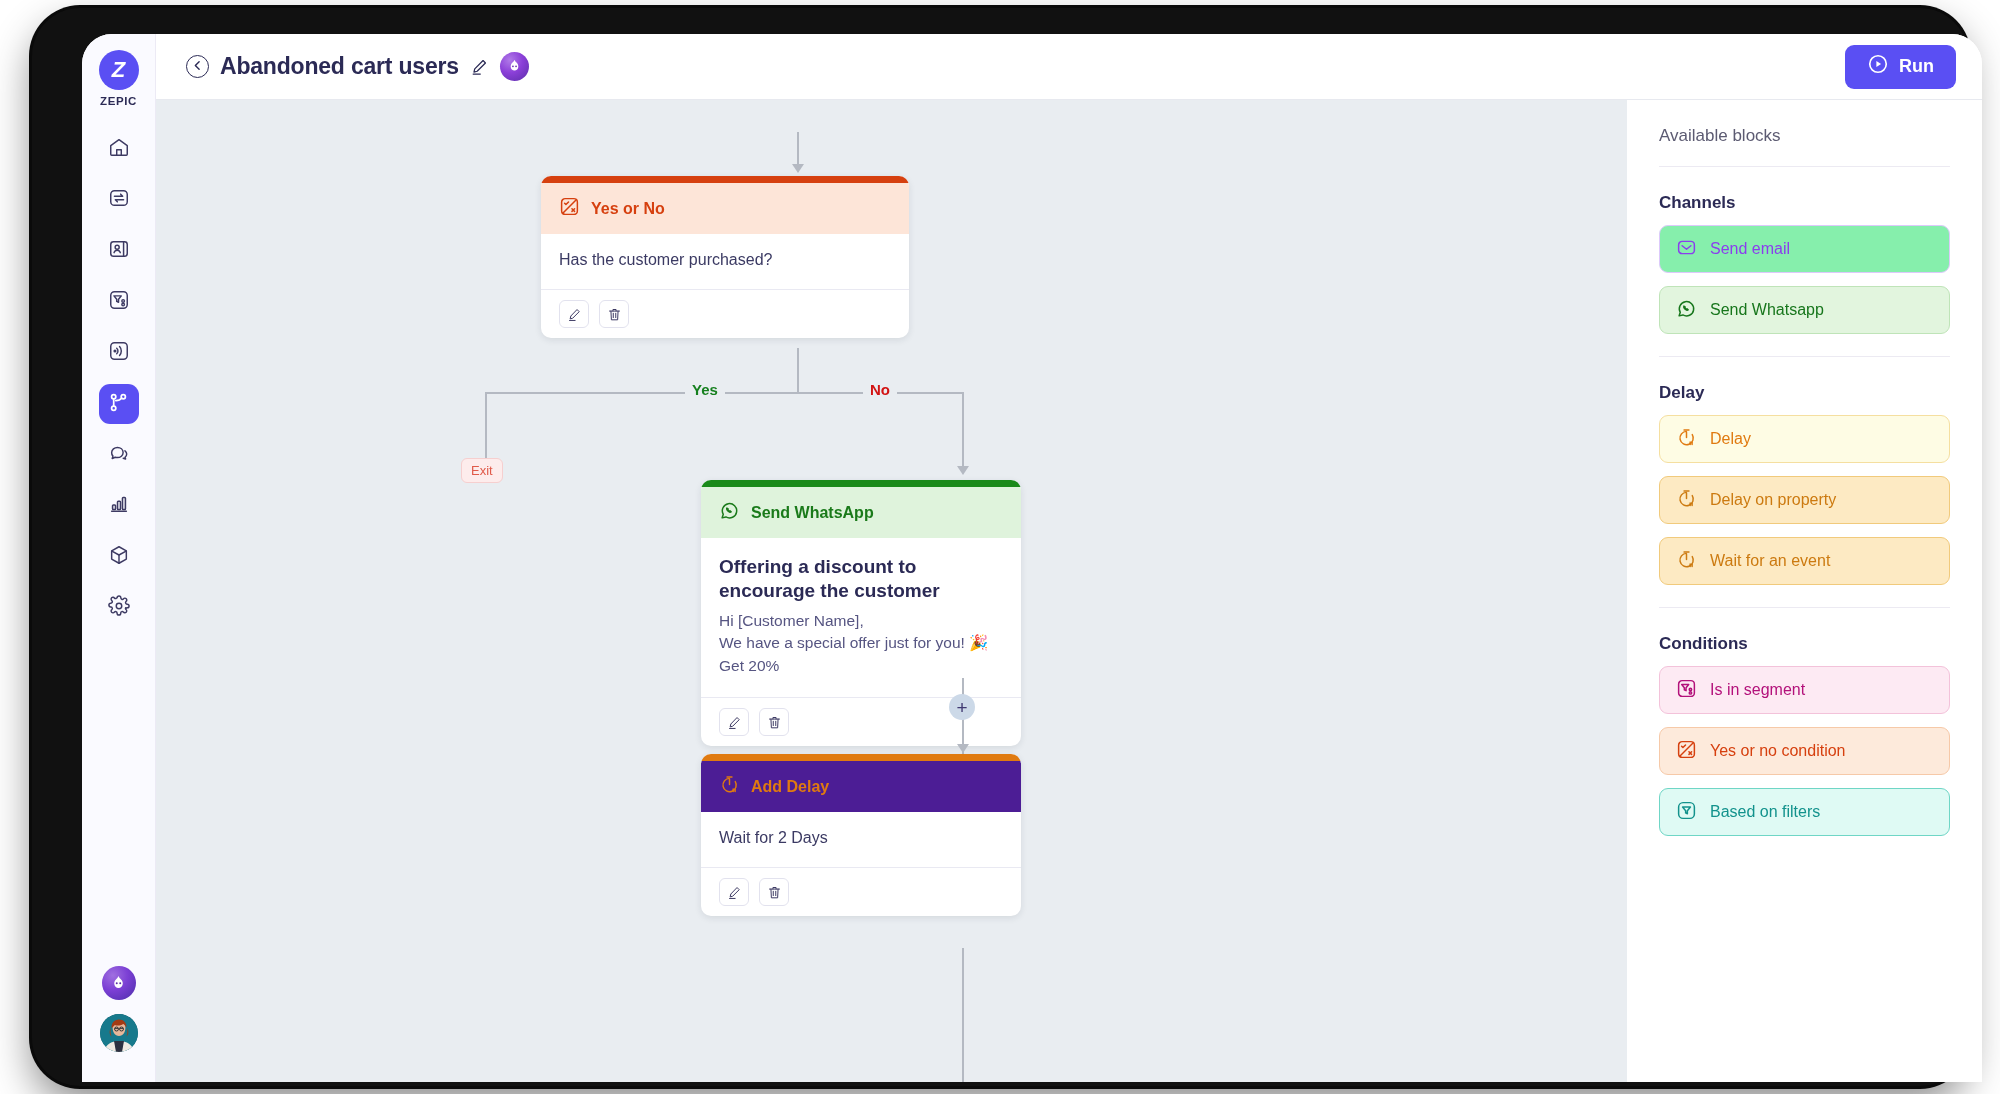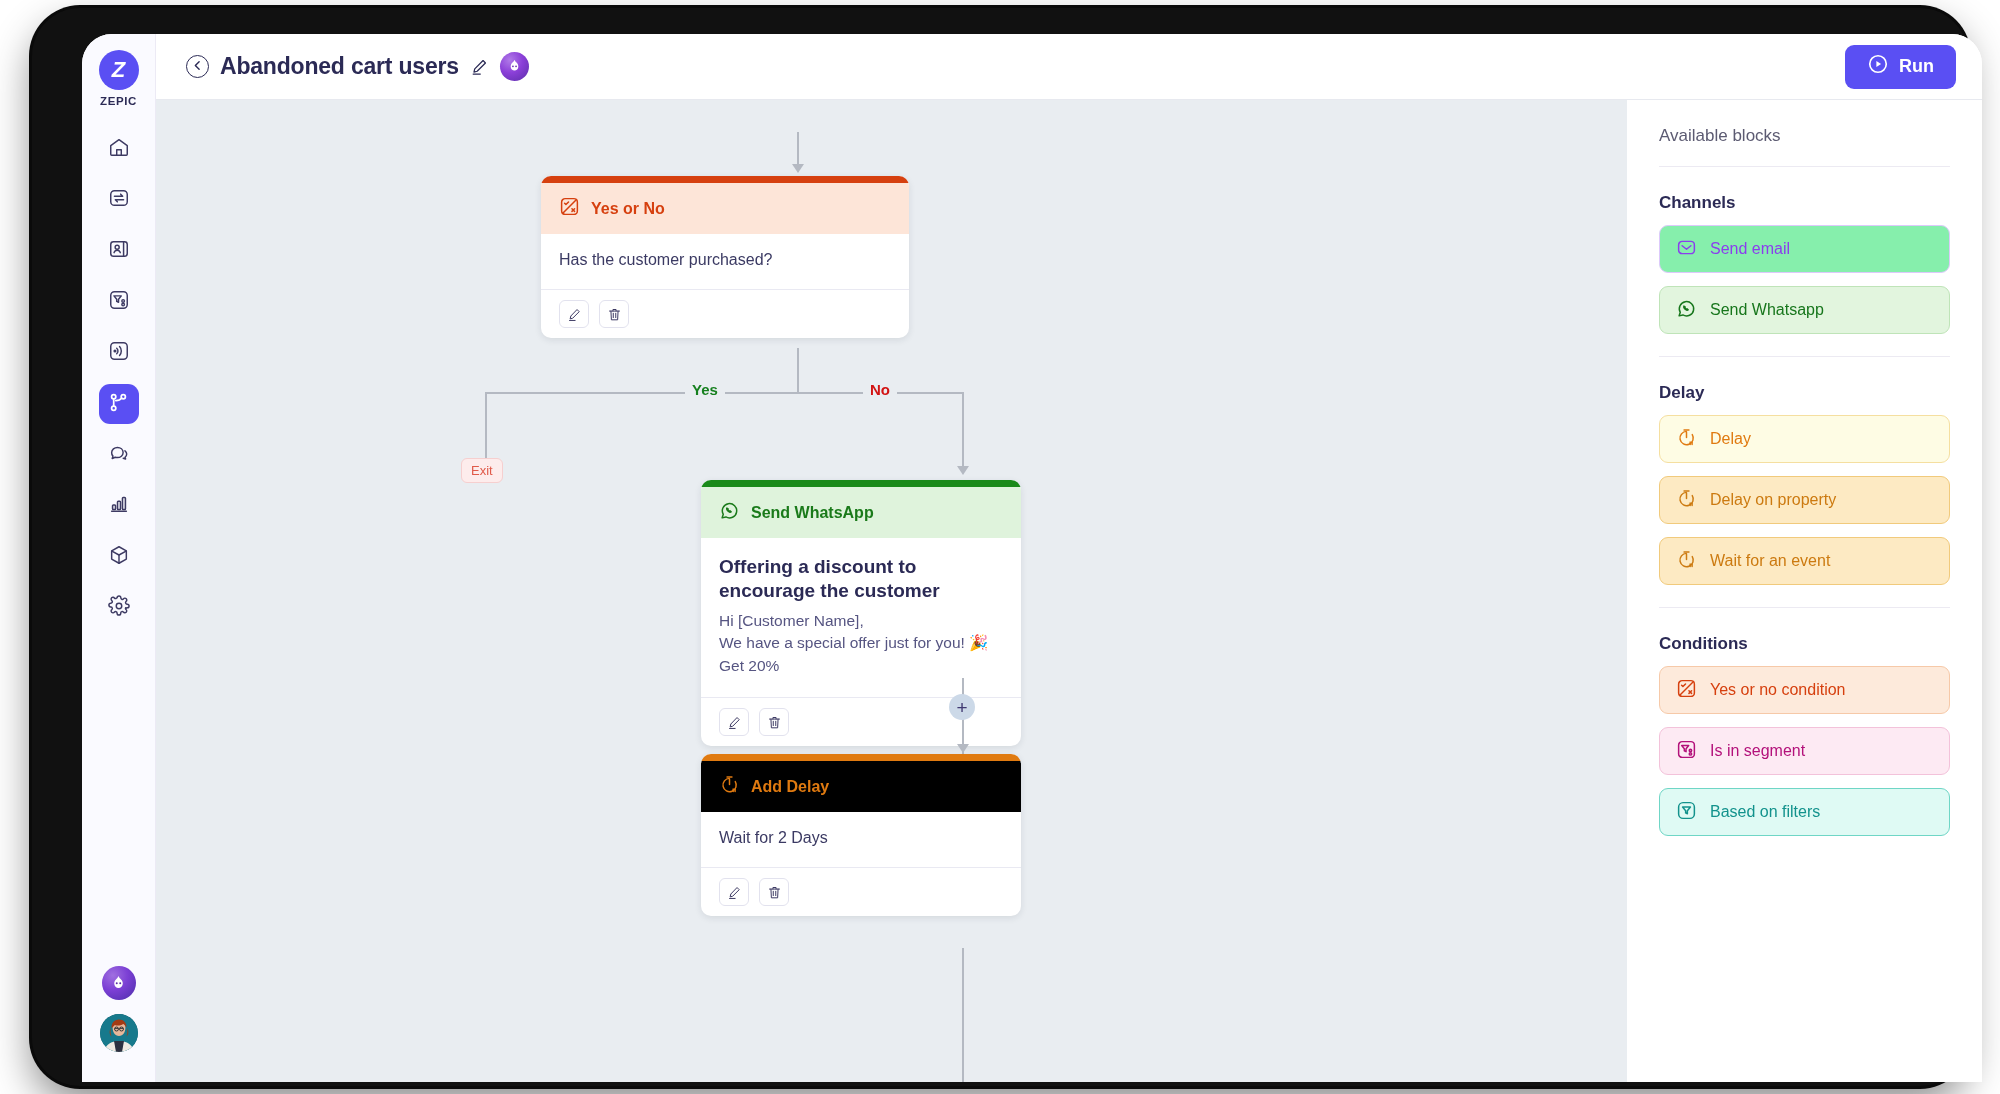--- a/index.html
+++ b/index.html
@@ -137,21 +137,21 @@
     background: #fff; color: #3d3a63;
     display: flex; align-items: center; justify-content: center; cursor: pointer;
   }
 
   
   .node--yesno .node-topbar { background: #d6400f; }
   .node--yesno .node-head { background: #fde5d8; color: #d6400f; }
   .node--whatsapp .node-topbar { background: #1a8a1a; }
   .node--whatsapp .node-head { background: #dff3dc; color: #1a7a1a; }
   .node--delay .node-topbar { background: #e07a10; }
-  .node--delay .node-head { background: #000000; color: #e07a10; }
+  .node--delay .node-head { background: #4c1d95; color: #e07a10; }
 
   
   .edge { position: absolute; background: #b4b9c2; }
   .edge-v { width: 2px; }
   .edge-h { height: 2px; }
   .arrow-head {
     position: absolute; width: 0; height: 0;
     border-left: 6px solid transparent; border-right: 6px solid transparent;
     border-top: 9px solid #b4b9c2;
   }
@@ -557,42 +557,42 @@
                   <path d="M12 6.4v5.6"></path>
                   <path d="M18.6 8.6A7.6 7.6 0 1 1 12 5"></path>
                   <path d="M16.2 17v3M18.4 17v3"></path>
               </svg>
             </span>
             <span class="bl-label">Wait for an event</span>
           </div>
           <hr class="divider-soft">
 
           <div class="group-title">Conditions</div>
+          <div class="block block--segment">
+            <span>
+              <svg width="21" height="21" viewBox="0 0 24 24" fill="none" stroke="currentColor" stroke-width="1.7" stroke-linecap="round" stroke-linejoin="round">
+                <rect x="3" y="3" width="18" height="18" rx="4"></rect>
+                  <path d="M6.5 7.5h8l-3 3.6v3.4l-2-1v-2.4z"></path>
+                  <circle cx="16.5" cy="13" r="1.4"></circle>
+                  <circle cx="16.5" cy="17" r="1.4"></circle>
+              </svg>
+            </span>
+            <span class="bl-label">Is in segment</span>
+          </div>
           <div class="block block--yesno">
             <span>
               <svg width="21" height="21" viewBox="0 0 24 24" fill="none" stroke="currentColor" stroke-width="1.7" stroke-linecap="round" stroke-linejoin="round">
                 <rect x="3" y="3" width="18" height="18" rx="4"></rect>
                   <path d="M20 4 4 20"></path>
                 <path d="M6.4 8.3l1.5 1.5 3-3"></path>
                   <path d="M14.8 14.6l3 3M17.8 14.6l-3 3"></path>
               </svg>
             </span>
             <span class="bl-label">Yes or no condition</span>
           </div>
-          <div class="block block--segment">
-            <span>
-              <svg width="21" height="21" viewBox="0 0 24 24" fill="none" stroke="currentColor" stroke-width="1.7" stroke-linecap="round" stroke-linejoin="round">
-                <rect x="3" y="3" width="18" height="18" rx="4"></rect>
-                  <path d="M6.5 7.5h8l-3 3.6v3.4l-2-1v-2.4z"></path>
-                  <circle cx="16.5" cy="13" r="1.4"></circle>
-                  <circle cx="16.5" cy="17" r="1.4"></circle>
-              </svg>
-            </span>
-            <span class="bl-label">Is in segment</span>
-          </div>
           <div class="block block--filters">
             <span>
               <svg width="21" height="21" viewBox="0 0 24 24" fill="none" stroke="currentColor" stroke-width="1.7" stroke-linecap="round" stroke-linejoin="round">
                 <rect x="3" y="3" width="18" height="18" rx="5"></rect>
                   <path d="M7.5 8h9l-3.5 4.2v3.6l-2-1v-2.6z"></path>
               </svg>
             </span>
             <span class="bl-label">Based on filters</span>
           </div>
         </aside>

